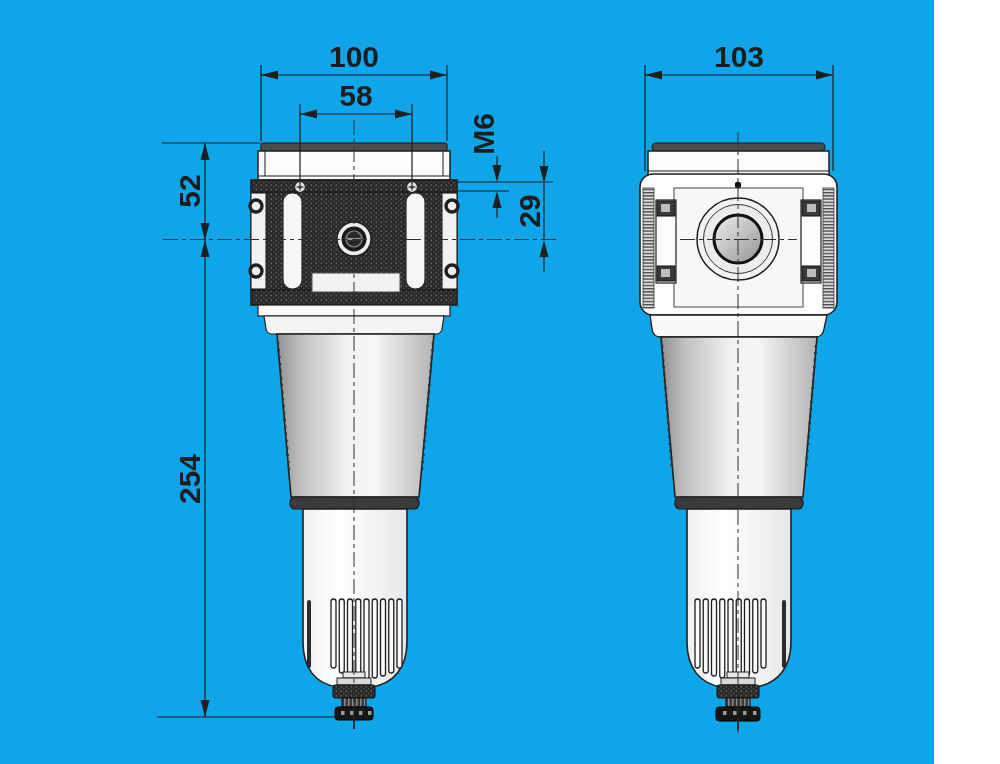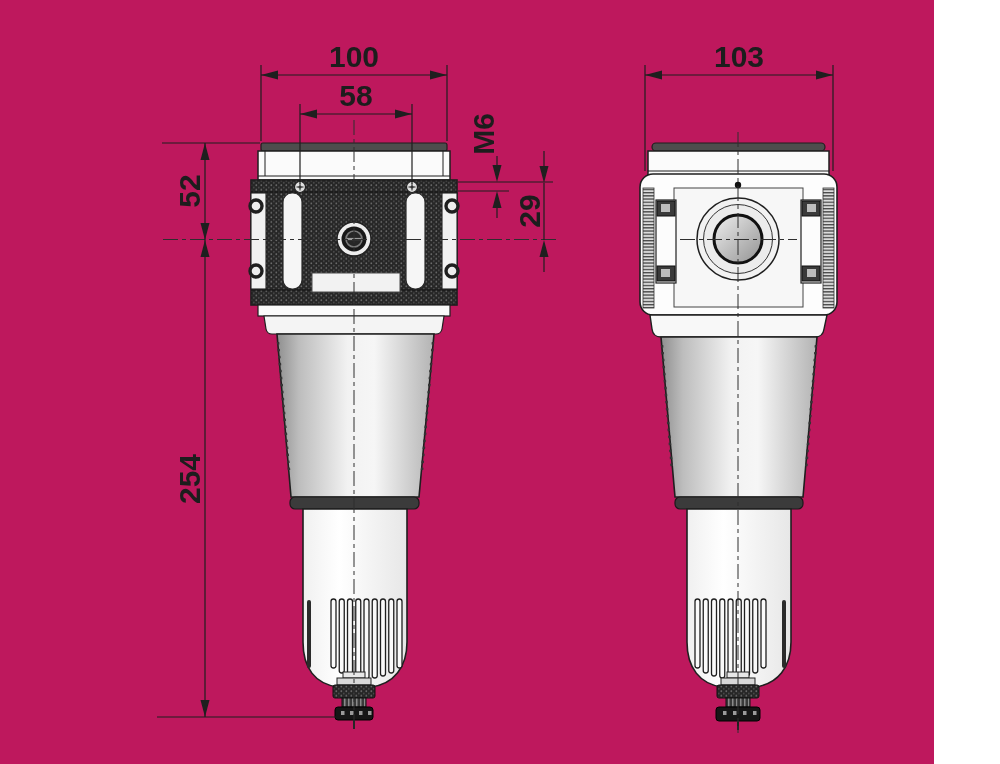--- a/index.html
+++ b/index.html
@@ -1,16 +1,16 @@
 <!DOCTYPE html>
 <html><head>
 <meta charset="utf-8">
 <style>
   html,body{margin:0;padding:0;background:#ffffff;}
-  .stage{position:relative;width:934px;height:764px;background:#be185d;overflow:hidden;
+  .stage{position:relative;width:934px;height:764px;background:#0ea5e9;overflow:hidden;
          font-family:"Liberation Sans", sans-serif;}
   svg{display:block;}
   text{font-family:"Liberation Sans", sans-serif;font-weight:bold;fill:#1d1d1d;}
   .dimtxt{font-size:30px;letter-spacing:0px;}
 </style>
 </head>
 <body>
 
 <div class="stage">
 <svg width="1000" height="764" viewBox="0 0 1000 764">

